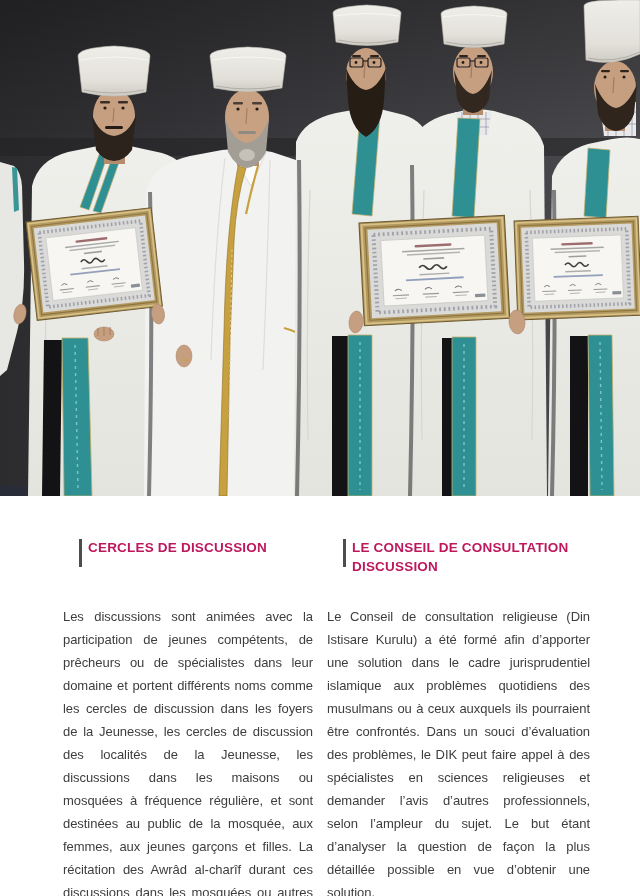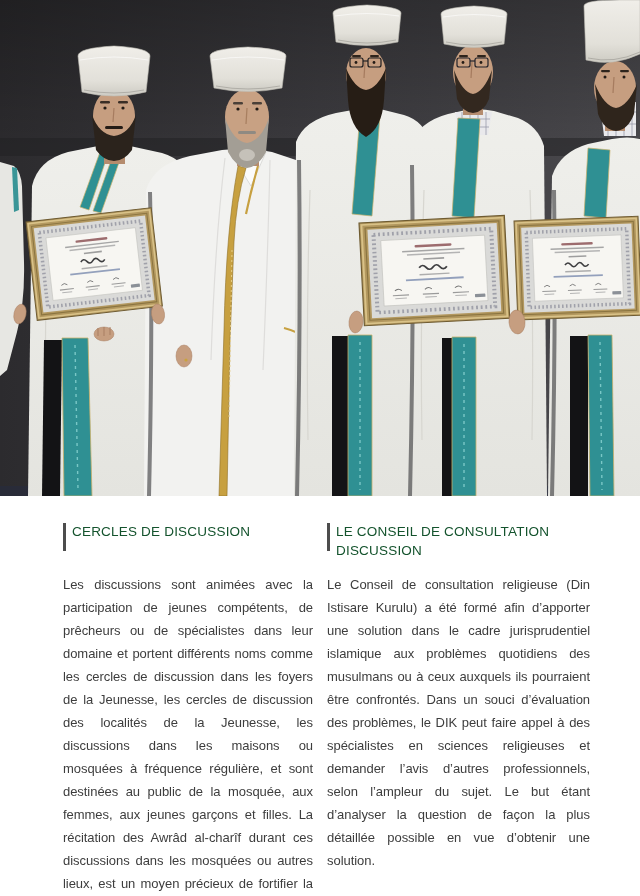--- a/index.html
+++ b/index.html
@@ -4,22 +4,22 @@
 <style>
   html,body{margin:0;padding:0;background:#ffffff;}
   .page{position:relative;width:640px;height:896px;background:#ffffff;overflow:hidden;
         font-family:"Liberation Sans",sans-serif;}
   .photo-wrap{position:absolute;top:0;left:0;width:640px;height:496px;}
   .photo-wrap svg{display:block;}
   .content{position:absolute;top:521px;left:63px;width:527px;display:flex;gap:14px;}
   .col{display:flex;flex-direction:column;}
   .col-left{width:250px;}
   .col-right{width:263px;}
-  h2.art-title{position:relative;margin:0;padding:1px 0 0 9px;height:45px;
-      font-size:13.5px;line-height:19px;font-weight:normal;color:#14532d;letter-spacing:.2px;}
+  h2.art-title{position:relative;margin:16px;padding:1px 0 0 9px;height:45px;
+      font-size:13.5px;line-height:19px;font-weight:bold;color:#be185d;letter-spacing:.2px;}
   h2.art-title::before{content:"";position:absolute;left:0;top:2px;width:3px;height:28px;background:#4d4d4d;}
   p.art-body{margin:6px 0 0 0;font-size:13px;line-height:23px;color:#3d3d3d;
       text-align:justify;letter-spacing:-0.05px;}
 </style>
 </head>
 <body>
 
 <div class="page">
 
   <div class="photo-wrap">

